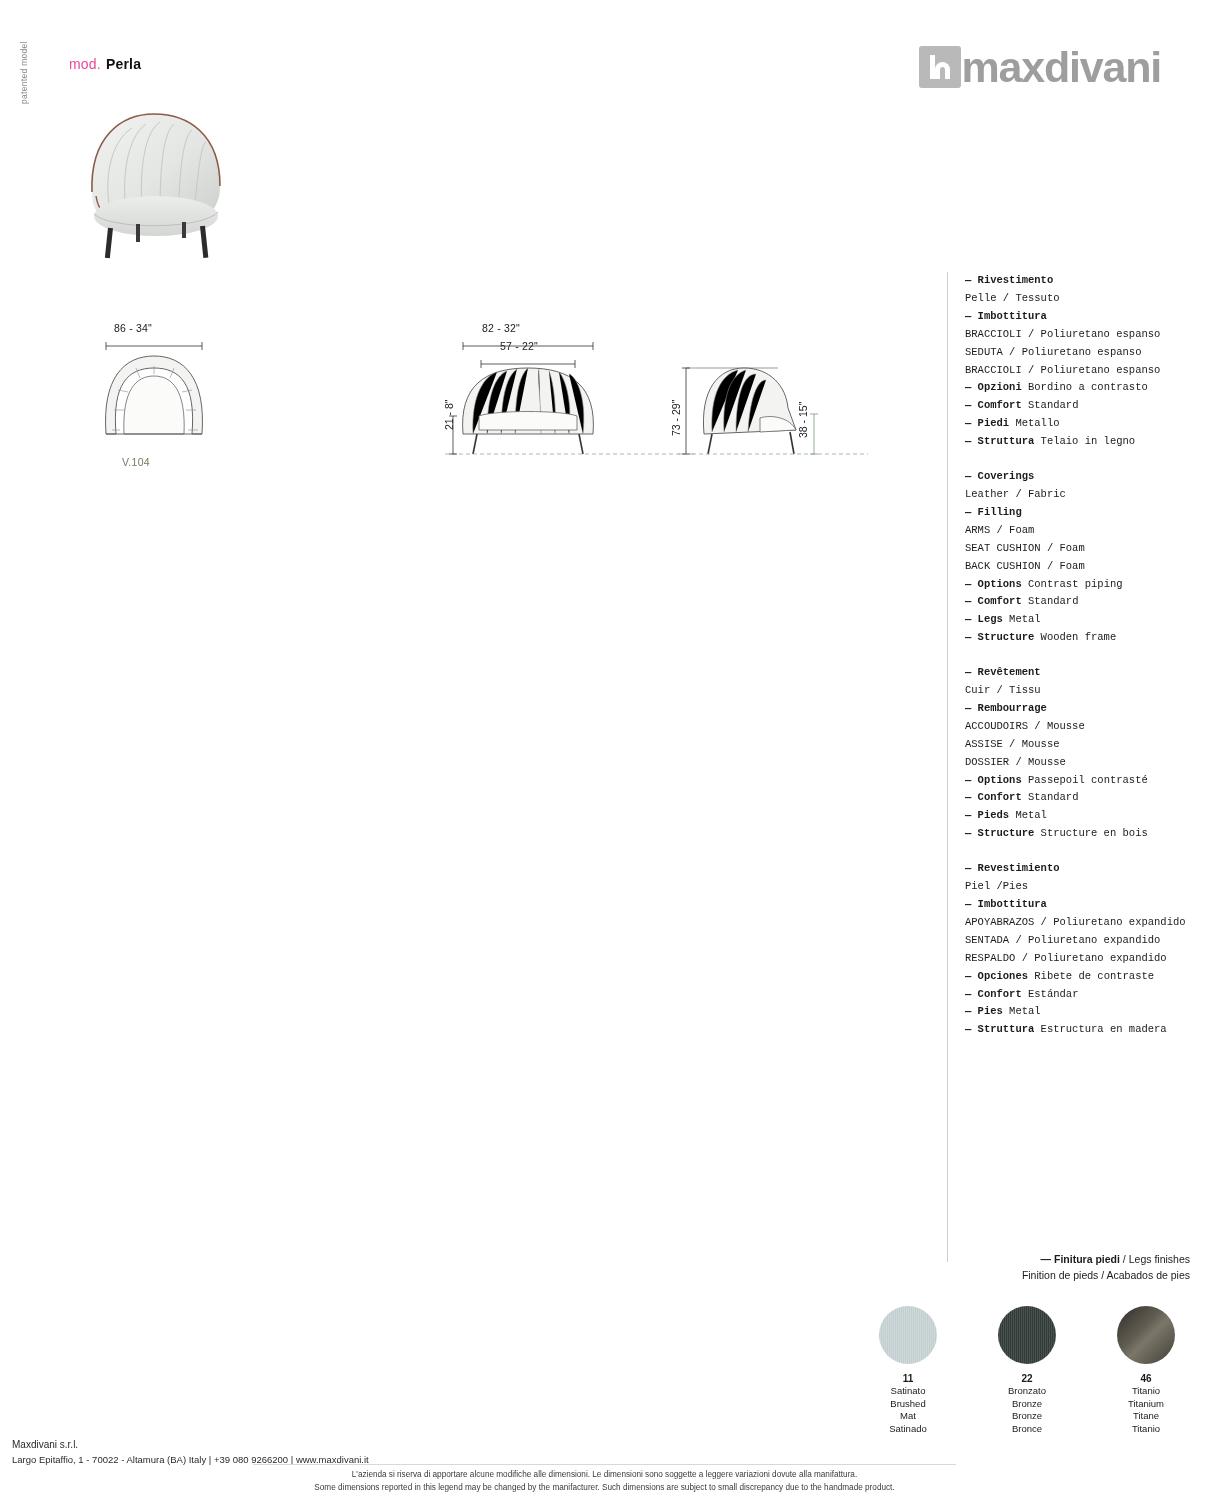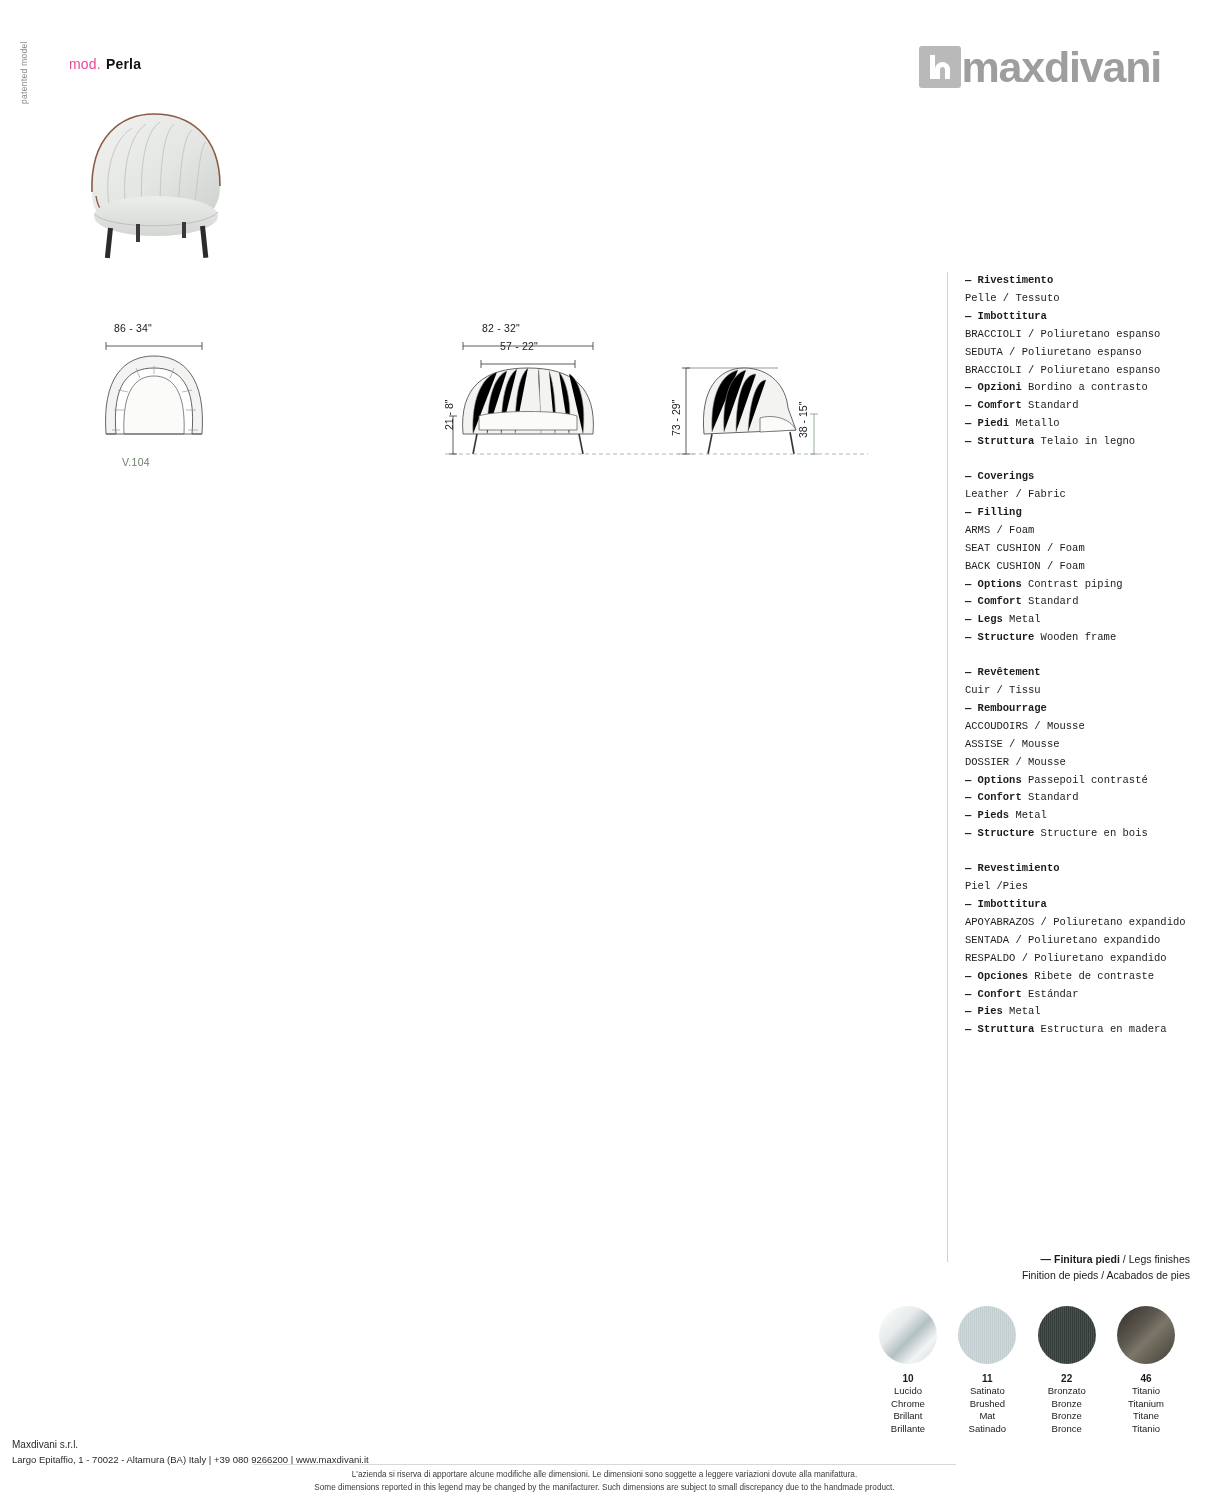--- a/index.html
+++ b/index.html
@@ -436,28 +436,20 @@
 
 <div class="legs-head">
   <div>
     <b>— Finitura piedi</b><span> / Legs finishes</span>
   </div>
   <div>Finition de pieds / Acabados de pies</div>
 </div>
 
 <div class="swatches">
 
-  <div class="swatch">
-    <div class="disc" style="background:linear-gradient(135deg,#ffffff 0%,#e7ebec 35%,#b4c0c2 55%,#f2f5f5 75%,#cfd7d8 100%);"></div>
-    <div class="code">10</div>
-    <div class="nm">Lucido</div>
-    <div class="nm">Chrome</div>
-    <div class="nm">Brillant</div>
-    <div class="nm">Brillante</div>
-  </div>
 
   <div class="swatch">
     <div class="disc" style="background:repeating-linear-gradient(90deg,#c2cdcf 0px,#c2cdcf 1px,#cfd9da 1px,#cfd9da 2px);"></div>
     <div class="code">11</div>
     <div class="nm">Satinato</div>
     <div class="nm">Brushed</div>
     <div class="nm">Mat</div>
     <div class="nm">Satinado</div>
   </div>
 

